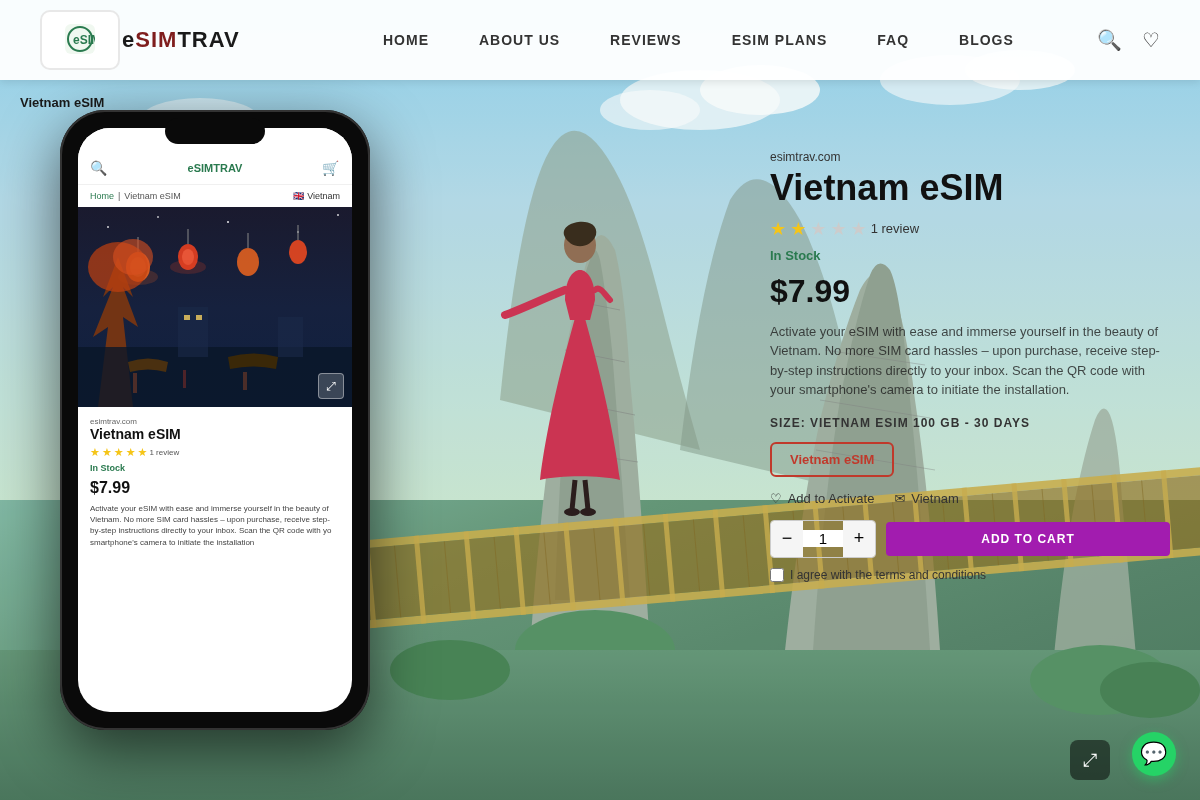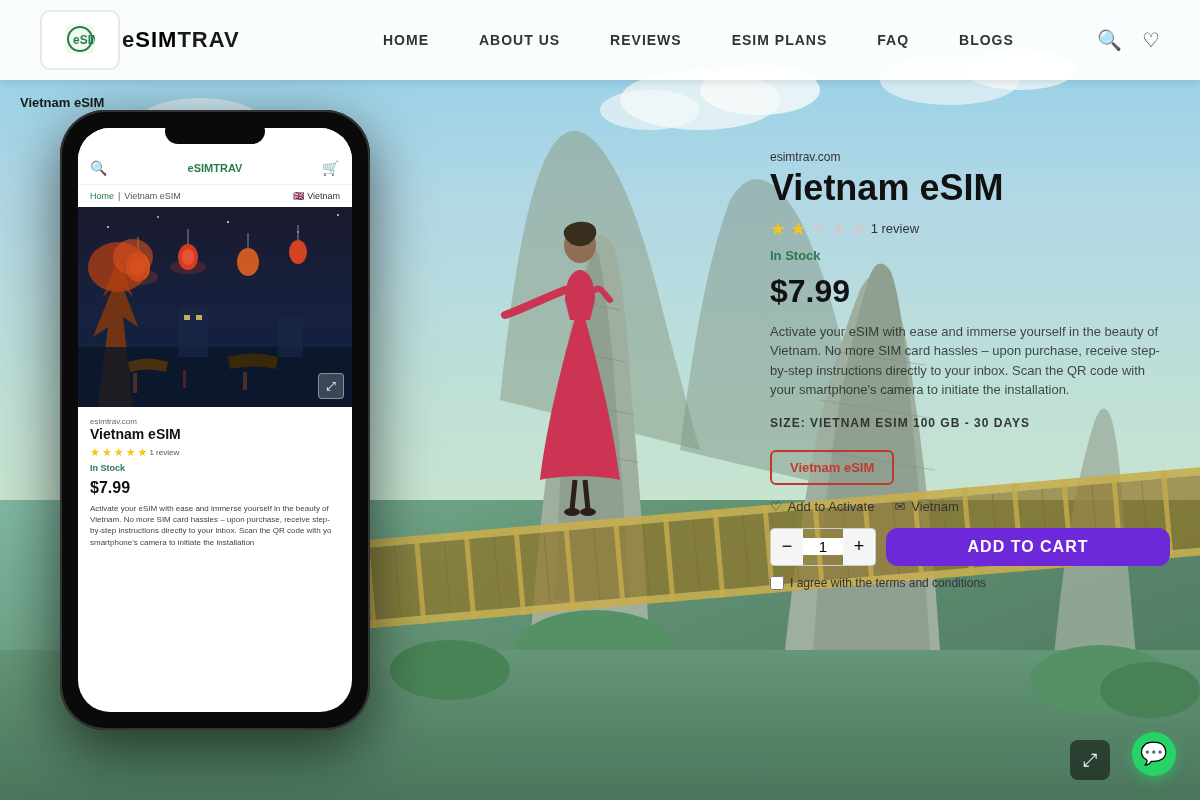--- a/index.html
+++ b/index.html
@@ -69,21 +69,21 @@
     }
 
     .logo-text {
       font-size: 22px;
       font-weight: 900;
       color: #1a1a1a;
       margin-left: 2px;
       letter-spacing: 1px;
     }
 
-    .logo-text span.trav { color: #000000; margin-top: 27px; }
+    .logo-text span.trav { color: #7f1d1d; margin-top: 27px; }
 
     .nav-links {
       display: flex;
       gap: 50px;
       list-style: none;
       flex: 1;
       justify-content: center;
     }
 
     .nav-links li a {
@@ -174,21 +174,21 @@
       font-size: 13px;
       color: rgba(30,30,30,0.8);
       line-height: 1.5;
       margin-bottom: 16px;
     }
 
     .size-label {
       font-size: 12px;
       font-weight: 700;
       color: #333;
-      margin-bottom: 20px;
+      margin-bottom: 12px;
       text-transform: uppercase;
       letter-spacing: 1px;
     }
 
     .size-btn {
       border: 2px solid #c0392b;
       background: transparent;
       color: #c0392b;
       padding: 8px 18px;
       border-radius: 6px;
@@ -257,30 +257,30 @@
     .qty-value {
       width: 40px;
       text-align: center;
       font-size: 15px;
       border: none;
       outline: none;
     }
 
     .add-to-cart-btn {
       flex: 1;
-      background: #6d28d9;
+      background: #a21caf;
       color: white;
       border: none;
       padding: 10px 20px;
-      font-size: 16px;
+      font-size: 12px;
       font-weight: 700;
       letter-spacing: 1px;
       text-transform: uppercase;
       cursor: pointer;
-      border-radius: 12px;
+      border-radius: 4px;
     }
 
     .terms-row {
       font-size: 12px;
       color: #333;
       display: flex;
       align-items: center;
       gap: 6px;
       margin-bottom: 10px;
     }

